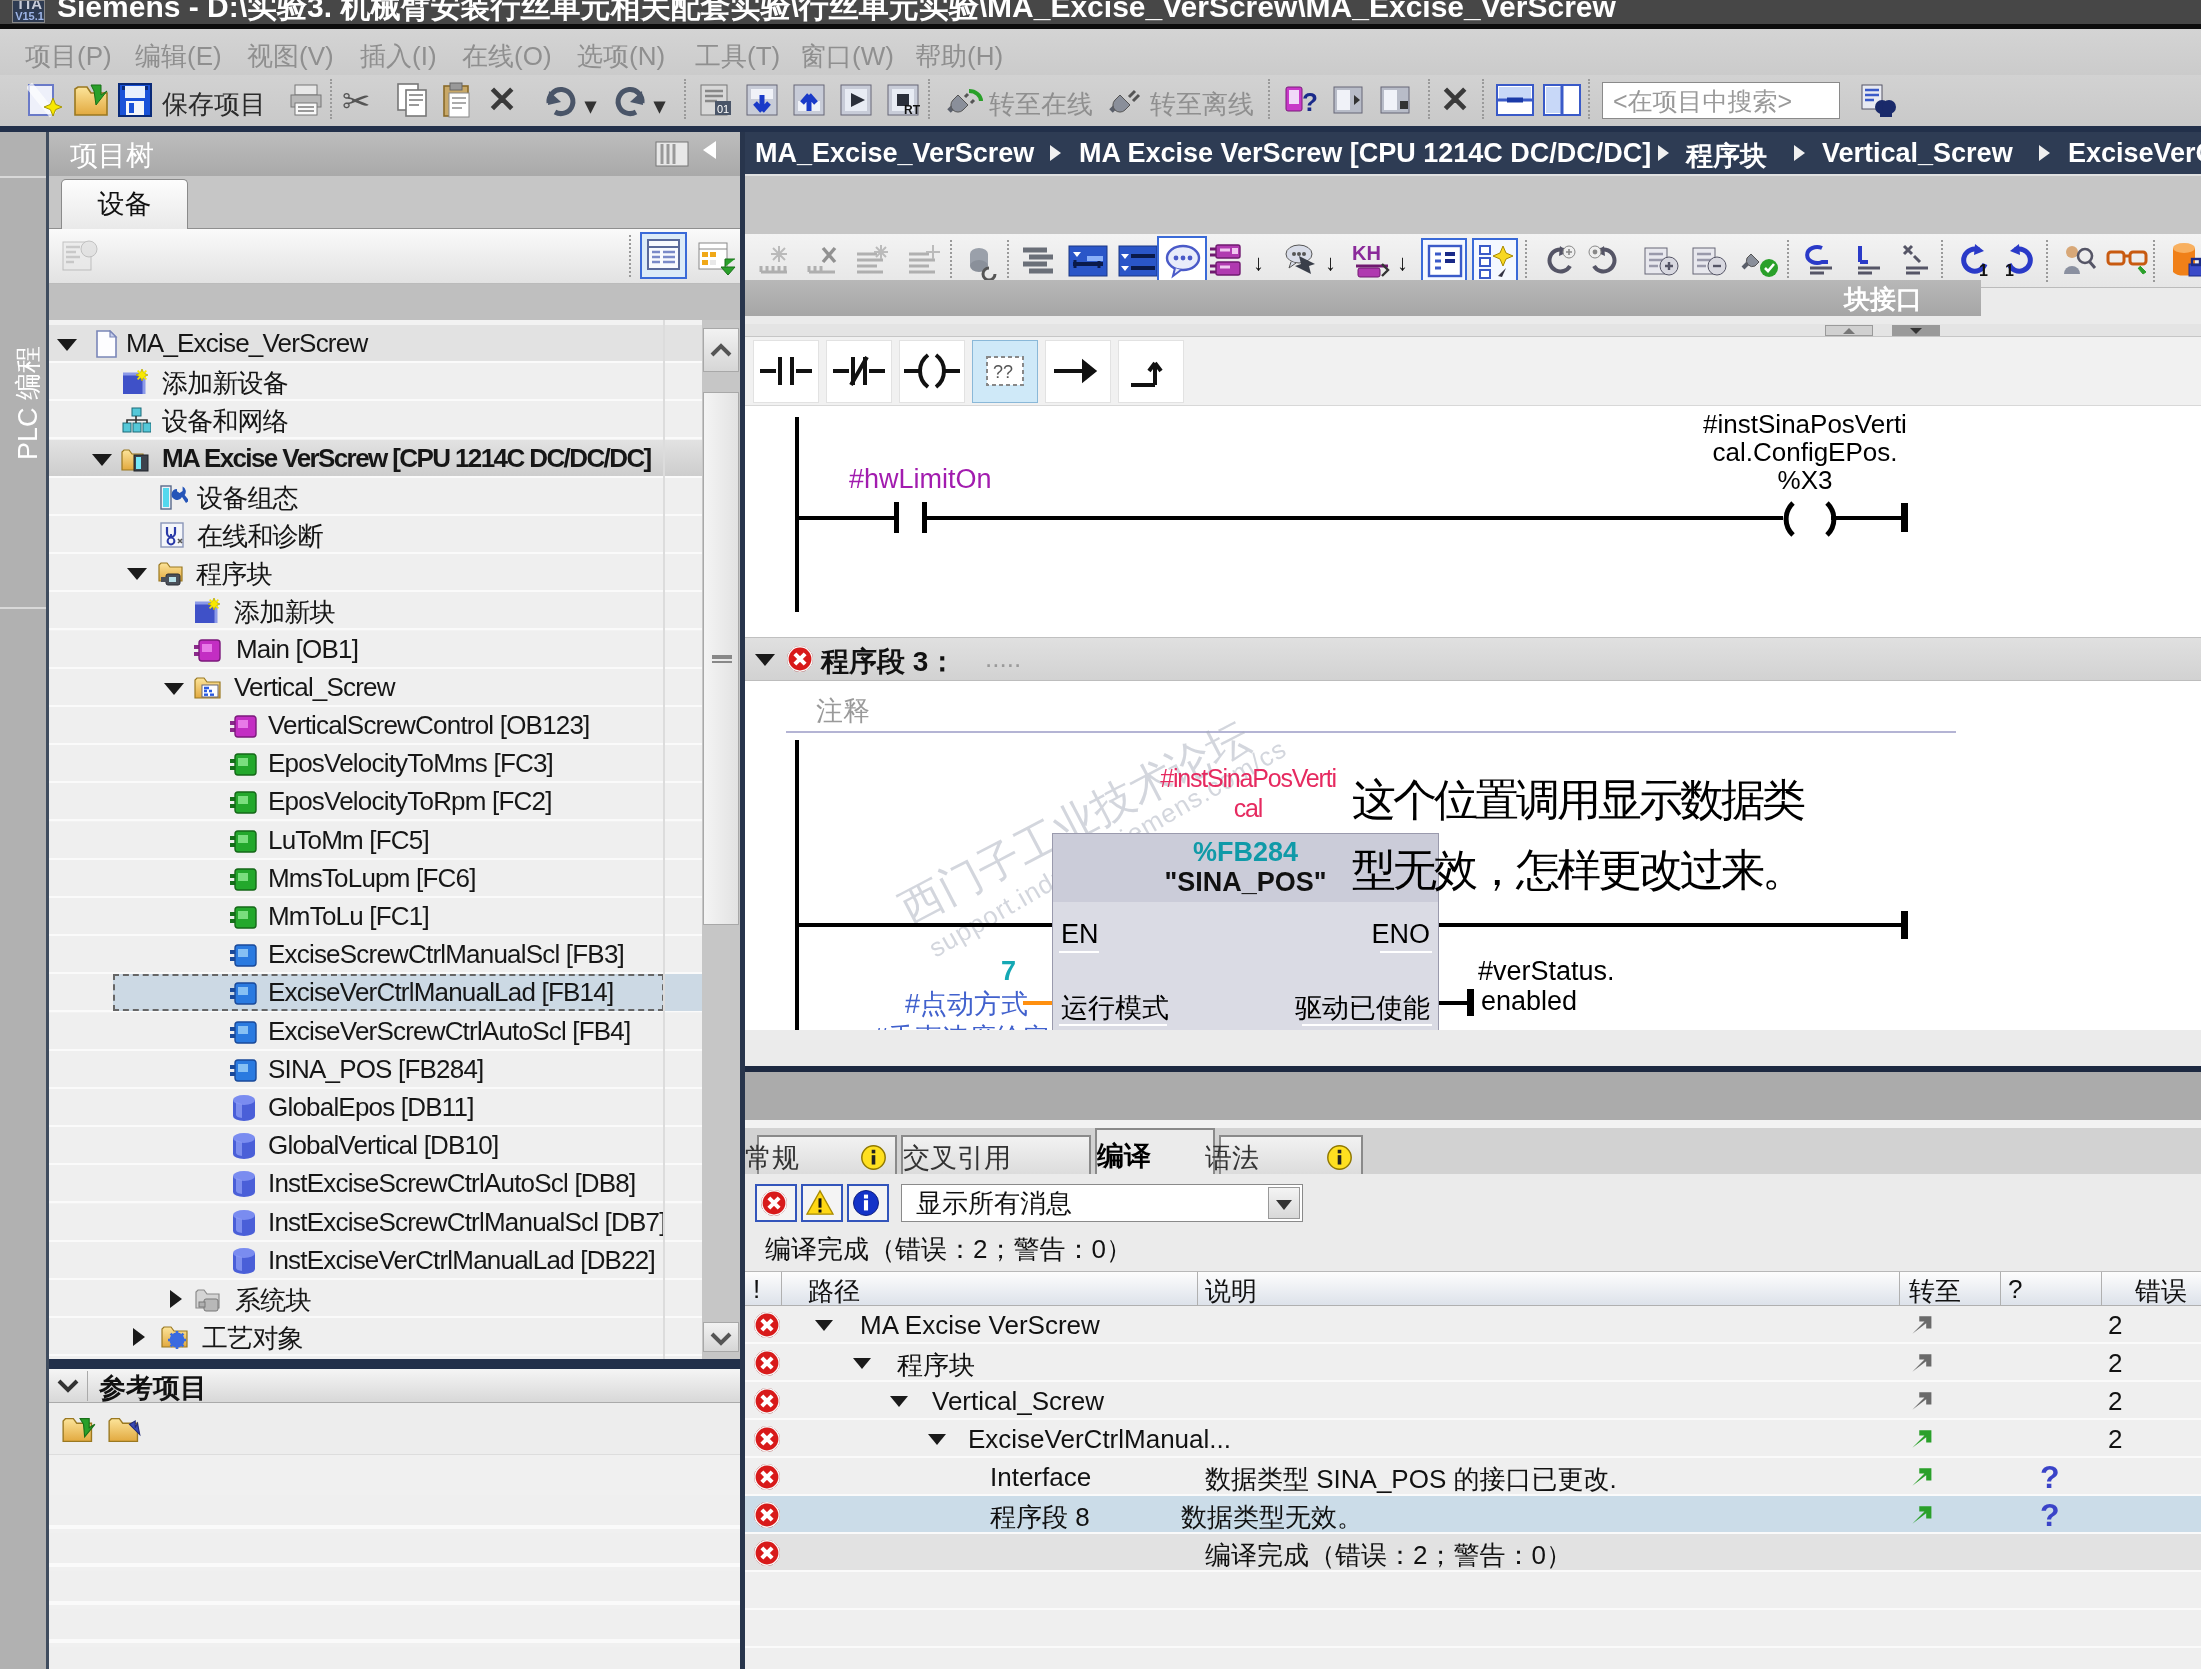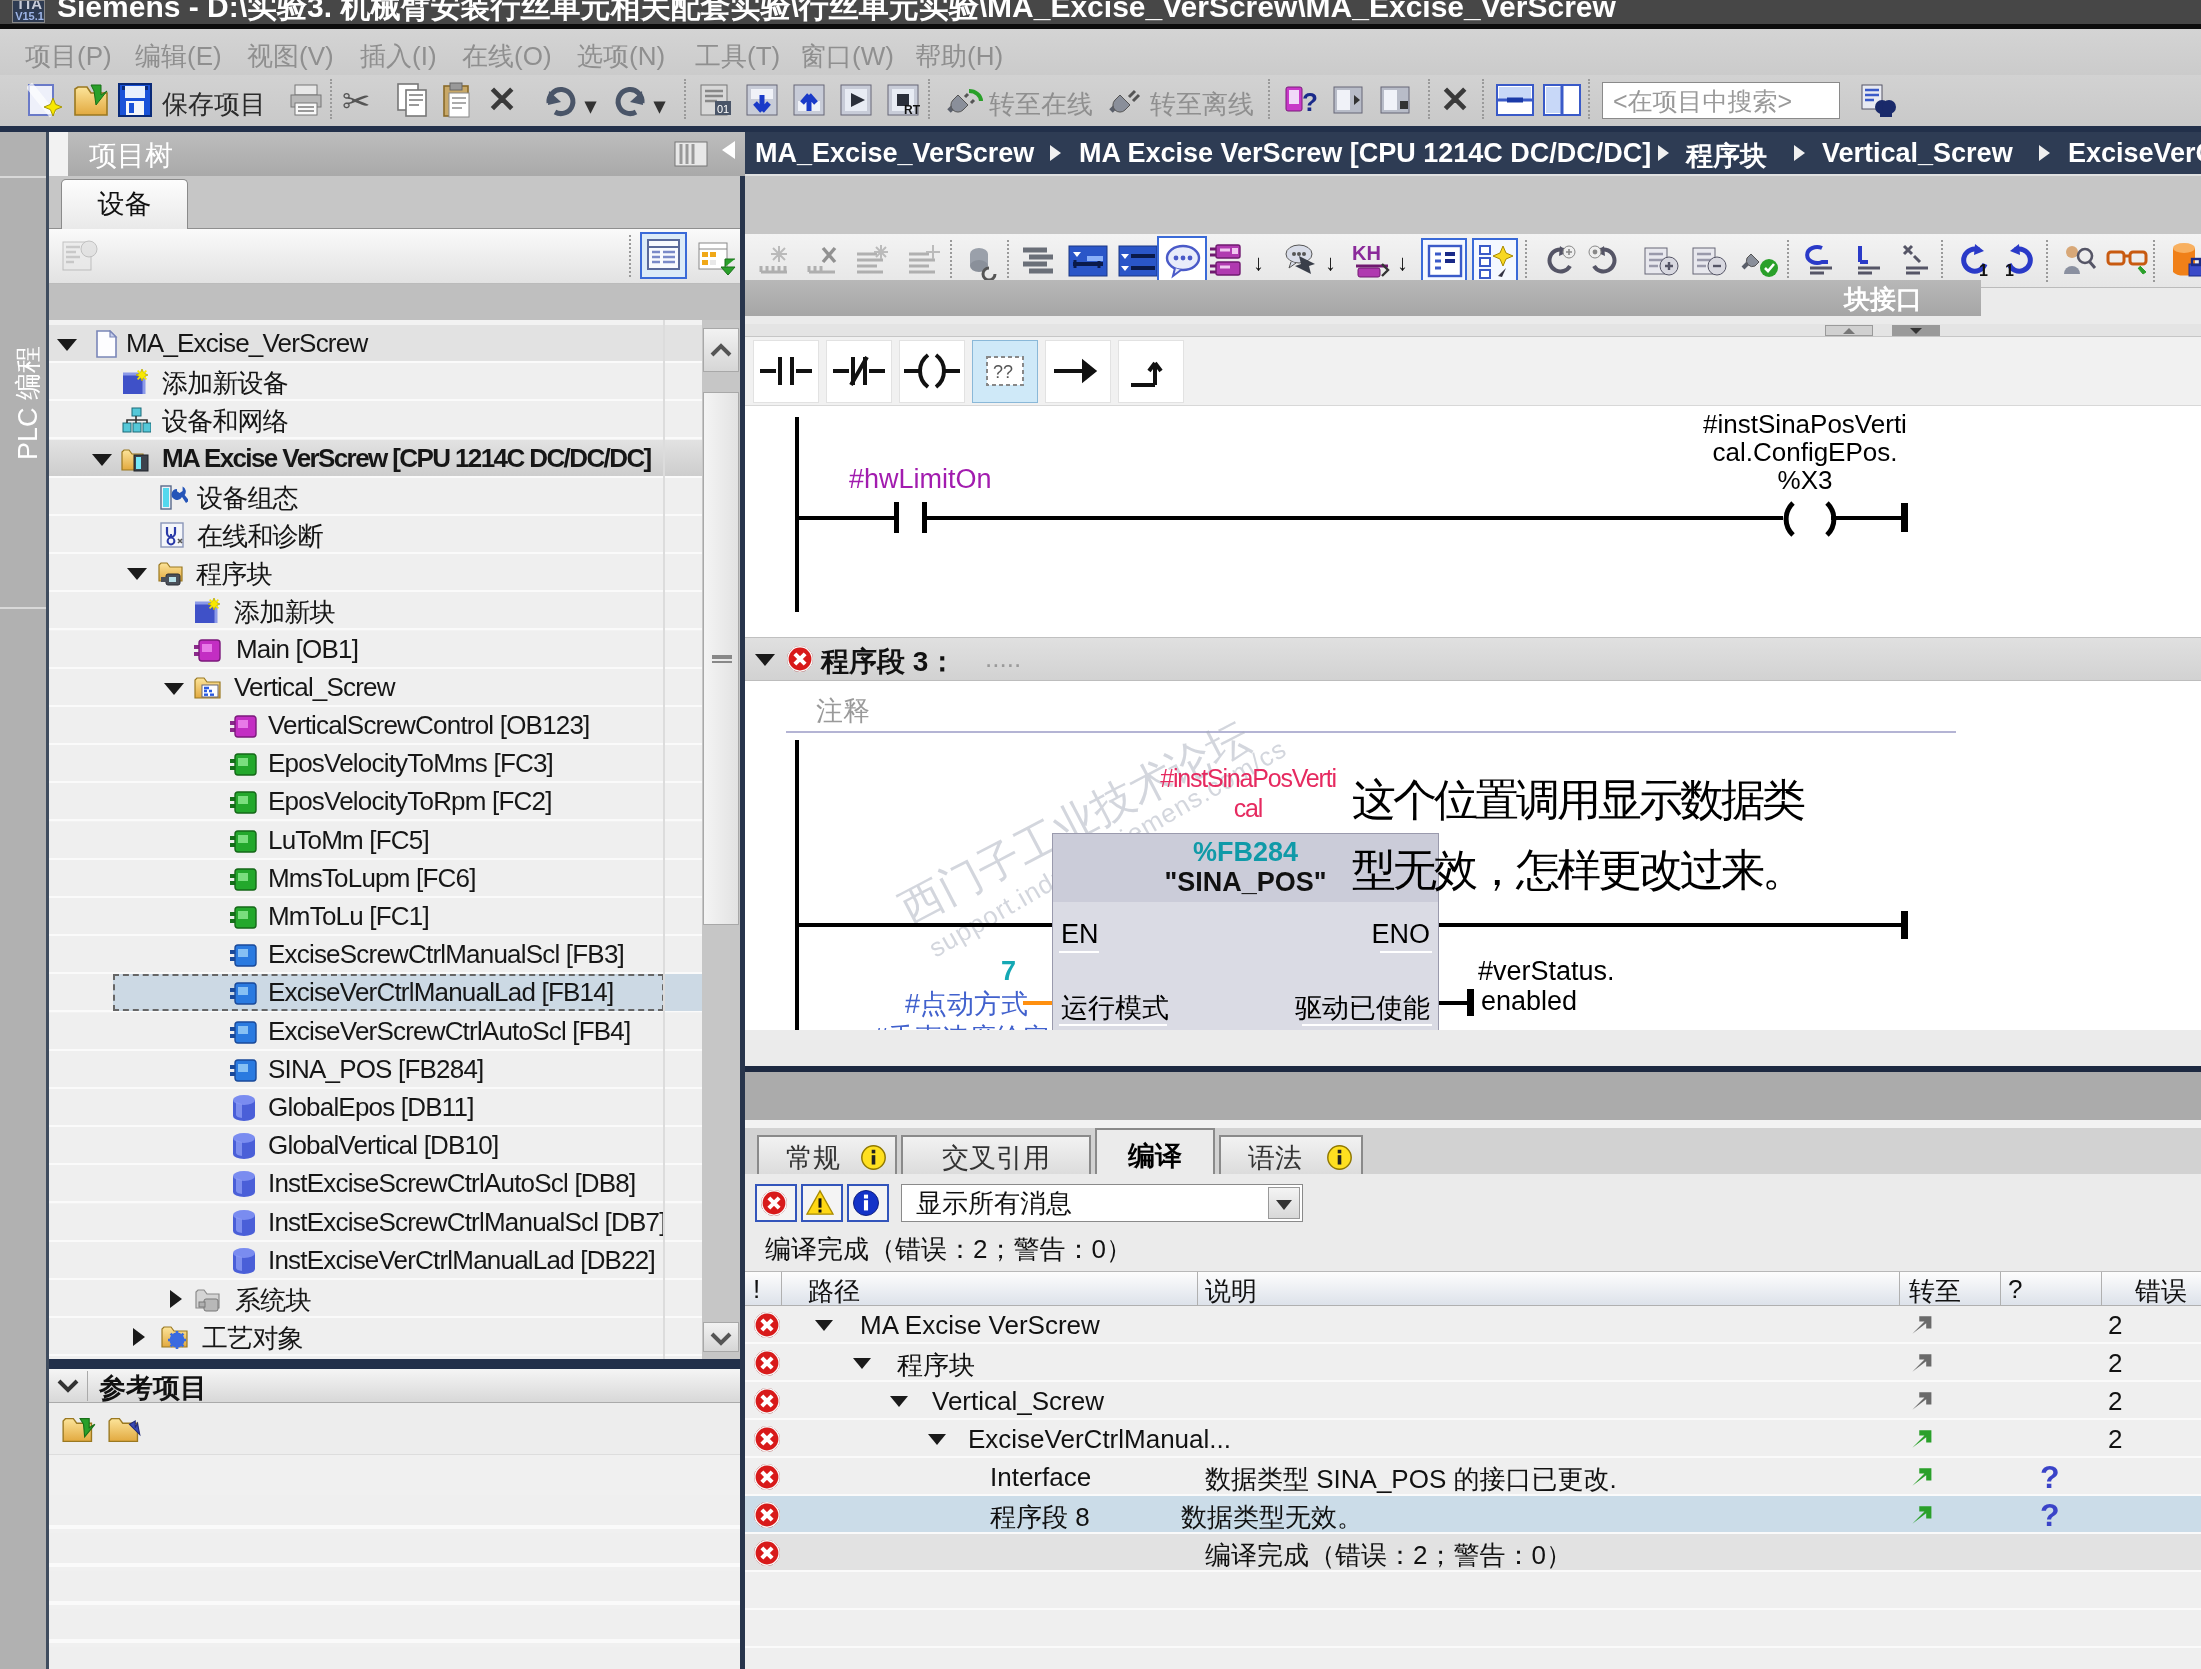--- a/index.html
+++ b/index.html
@@ -17,21 +17,21 @@
 .mtsep { position:absolute; top:4px; width:2px; height:40px; border-left:2px dotted #9a9a9a; }
 .mtxt { position:absolute; font-size:26px; color:#2a2a2a; top:12px; }
 .mtxt.dis { color:#8f8f8f; }
 #navysep1 { left:0; top:126px; width:2201px; height:6px; background:#22304a; }
 #leftstrip { left:0; top:132px; width:46px; height:1537px; background:#b1b1b1; }
 #leftstrip .vline { position:absolute; left:0; width:46px; height:2px; background:#d8d8d8; }
 #plctext { left:-45px; top:388px; width:140px; height:30px; transform:rotate(-90deg); color:#fff; font-size:27px; white-space:nowrap; text-align:center; }
 #lpborder { left:46px; top:132px; width:3px; height:1537px; background:#3f4c5e; }
 #ptpanel { left:49px; top:132px; width:691px; height:1227px; background:#f2f2f2; }
 .phead { background:linear-gradient(#bdbdbd,#a9a9a9); color:#fff; font-size:28px; }
-#ptpanel-head { left:0; top:0; width:691px; height:44px;margin-left:19px; }
+#ptpanel-head { left:0; top:0; width:691px; height:44px; }
 #ptpanel-head .t { position:absolute; left:21px; top:5px; }
 #tabrow { left:0; top:44px; width:691px; height:53px; background:#c6c6c6; border-bottom:1px solid #8f8f8f; }
 #devtab { position:absolute; left:12px; top:3px; width:127px; height:50px; background:linear-gradient(#fdfdfd,#e9e9e9); border:1px solid #8a8a8a; border-bottom:none; border-radius:5px 5px 0 0; font-size:27px; color:#111; text-align:center; line-height:48px; }
 #pttool { left:0; top:97px; width:691px; height:55px; background:linear-gradient(#fafafa,#e2e2e2); border-bottom:1px solid #bbb; }
 #ptgap { left:0; top:152px; width:691px; height:36px; background:#bfbfbf; }
 #treearea { left:0; top:188px; width:691px; height:1039px; background:#f2f2f2; overflow:hidden; }
 .trow { position:absolute; left:0; width:653px; height:38px; background:#efefef; border-bottom:2px solid #fafafa; font-size:26px; color:#161616; letter-spacing:-0.8px; }
 .trow .txt { position:absolute; top:3px; white-space:nowrap; }
 .tarrow { position:absolute; width:0; height:0; }
 .tarrow.d { border-left:10px solid transparent; border-right:10px solid transparent; border-top:12px solid #1a1a1a; top:14px; }
@@ -62,21 +62,21 @@
 .ifbtn { position:absolute; top:1px; width:48px; height:11px; background:#d0d0d0; border:1px solid #9a9a9a; }
 #ladtools { left:0; top:205px; width:1456px; height:69px; background:#f1f1f1; border-bottom:1px solid #d8d8d8; }
 .ladbtn { position:absolute; top:3px; width:66px; height:63px; background:#fff; border:1px solid #e2e2e2; }
 #ladarea { left:0; top:274px; width:1456px; height:624px; background:#fff; overflow:hidden; }
 #bstrip1 { left:0; top:898px; width:1456px; height:36px; background:#ebebeb; }
 #bnavy { left:0; top:934px; width:1456px; height:6px; background:#1d2941; }
 #bgray { left:0; top:940px; width:1456px; height:48px; background:#ababab; }
 #bwhite { left:0; top:988px; width:1456px; height:8px; background:#f2f2f2; }
 #btabsbg { left:0; top:996px; width:1456px; height:46px; background:#d2d2d2; }
 #bpanel { left:0; top:1042px; width:1456px; height:495px; background:#ebebeb; }
-.btab { position:absolute; top:7px; height:39px; background:linear-gradient(#f2f2f2,#dcdcdc); border:2px solid #8a8a8a; border-bottom:none; font-size:27px; color:#333; text-align:center; }
+.btab { position:absolute; top:7px; height:39px; background:linear-gradient(#f2f2f2,#dcdcdc); border:2px solid #8a8a8a; border-bottom:none; font-size:27px; color:#333; }
 .btab.sel { top:0px; height:46px; background:#ebebeb; font-weight:bold; color:#000; }
 .fbtn { position:absolute; top:10px; width:42px; height:38px; background:#f4f4f4; border:2px solid #3355bb; }
 .crow { position:absolute; left:0; width:1456px; height:38px; font-size:26px; color:#111; background:#efefef; border-bottom:2px solid #fafafa; }
 .crow .ctxt { position:absolute; top:4px; white-space:nowrap; }
 .cx { position:absolute; left:8px; top:5px; width:28px; height:28px; }
 .carr { position:absolute; width:0; height:0; border-left:9px solid transparent; border-right:9px solid transparent; border-top:11px solid #1a1a1a; top:14px; }
 .goarrow { position:absolute; left:1163px; top:6px; width:26px; height:26px; }
 .qmark { position:absolute; left:1295px; top:1px; color:#3a43c8; font-weight:bold; font-size:32px; }
 .errn { position:absolute; left:1363px; top:4px; }
 .wm { position:absolute; color:#a8aebc; opacity:0.5; white-space:nowrap; }

